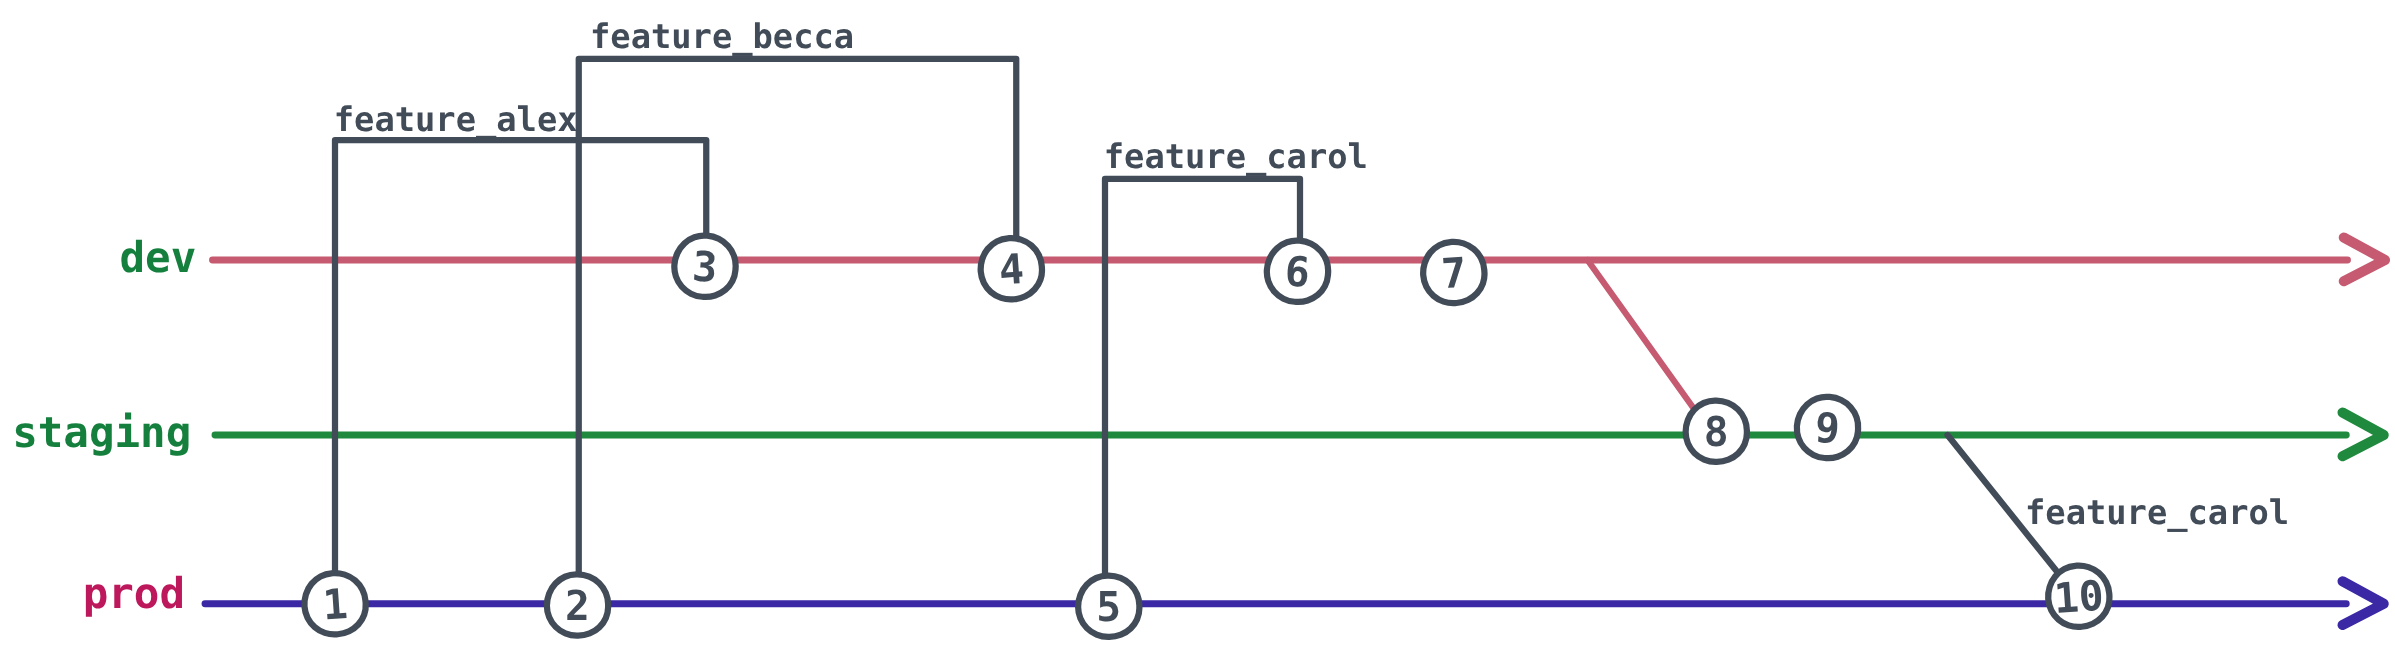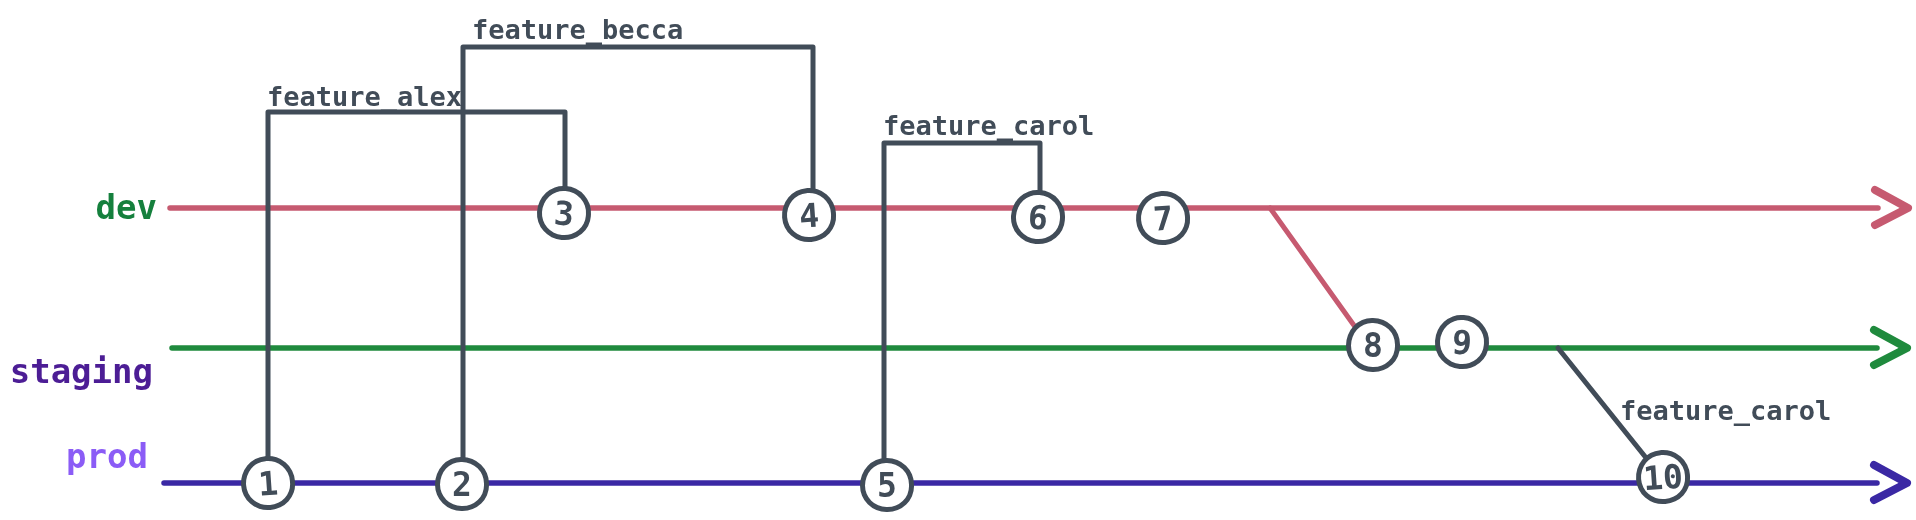--- a/index.html
+++ b/index.html
@@ -40,22 +40,22 @@
       <line x1="164" y1="483" x2="1877" y2="483" stroke="#3a28a4" stroke-width="5.5" stroke-linecap="round"></line>
       <path d="M 1874 465 L 1907 483 L 1874 500" fill="none" stroke="#3a28a4" stroke-width="8" stroke-linecap="round" stroke-linejoin="round"></path>
       <polyline points="268,458 268,112 565,112 565,190" fill="none" stroke="#414c58" stroke-width="5" stroke-linecap="round" stroke-linejoin="round"></polyline>
       <polyline points="463,459 463,47 813,47 813,191" fill="none" stroke="#414c58" stroke-width="5" stroke-linecap="round" stroke-linejoin="round"></polyline>
       <polyline points="884,460 884,143 1040,143 1040,192" fill="none" stroke="#414c58" stroke-width="5" stroke-linecap="round" stroke-linejoin="round"></polyline>
       <polyline points="1270,208 1358,331" fill="none" stroke="#c65a70" stroke-width="5" stroke-linecap="round" stroke-linejoin="round"></polyline>
       <polyline points="1558,348 1647,459" fill="none" stroke="#414c58" stroke-width="5" stroke-linecap="round" stroke-linejoin="round"></polyline>
     </svg>
 
   <div class="branch-label" id="bl-0" style="left: 157px; top: 208px; color: #15803d;">dev</div>
-  <div class="branch-label" id="bl-1" style="left: 153px; top: 348px; color: #4c1d95; margin-top: 24px;">staging</div>
-  <div class="branch-label" id="bl-2" style="left: 148px; top: 457px; color: #8b5cf6;">prod</div>
+  <div class="branch-label" id="bl-1" style="left: 153px; top: 348px; color: #15803d;">staging</div>
+  <div class="branch-label" id="bl-2" style="left: 148px; top: 477px; color: #be185d;">prod</div>
 
   <div class="feature-label" id="fl-1" style="left: 267px; top: 83px;">feature_alex</div>
   <div class="feature-label" id="fl-0" style="left: 472px; top: 16px;">feature_becca</div>
   <div class="feature-label" id="fl-2" style="left: 883px; top: 112px;">feature_carol</div>
   <div class="feature-label" id="fl-3" style="left: 1620px; top: 397px;">feature_carol</div>
 
   <div class="commit-node" id="cn-0" style="left: 241px; top: 456px; transform: rotate(-4deg);">
       <span>1</span>
     </div>
   <div class="commit-node" id="cn-1" style="left: 435px; top: 457px; transform: rotate(0deg);">

